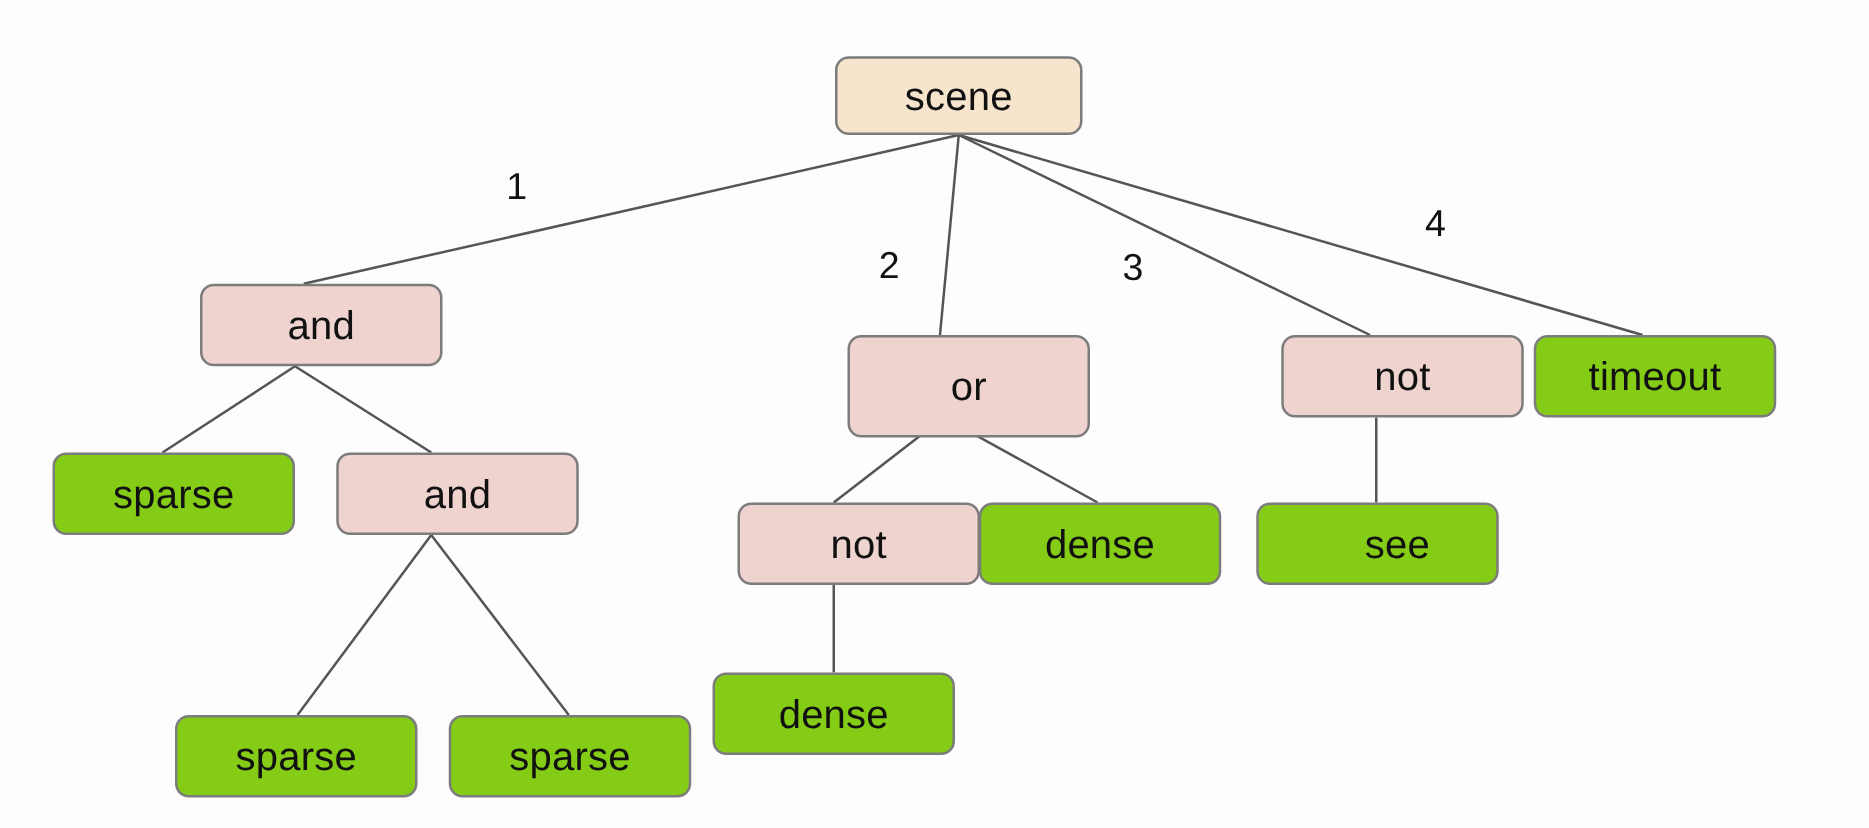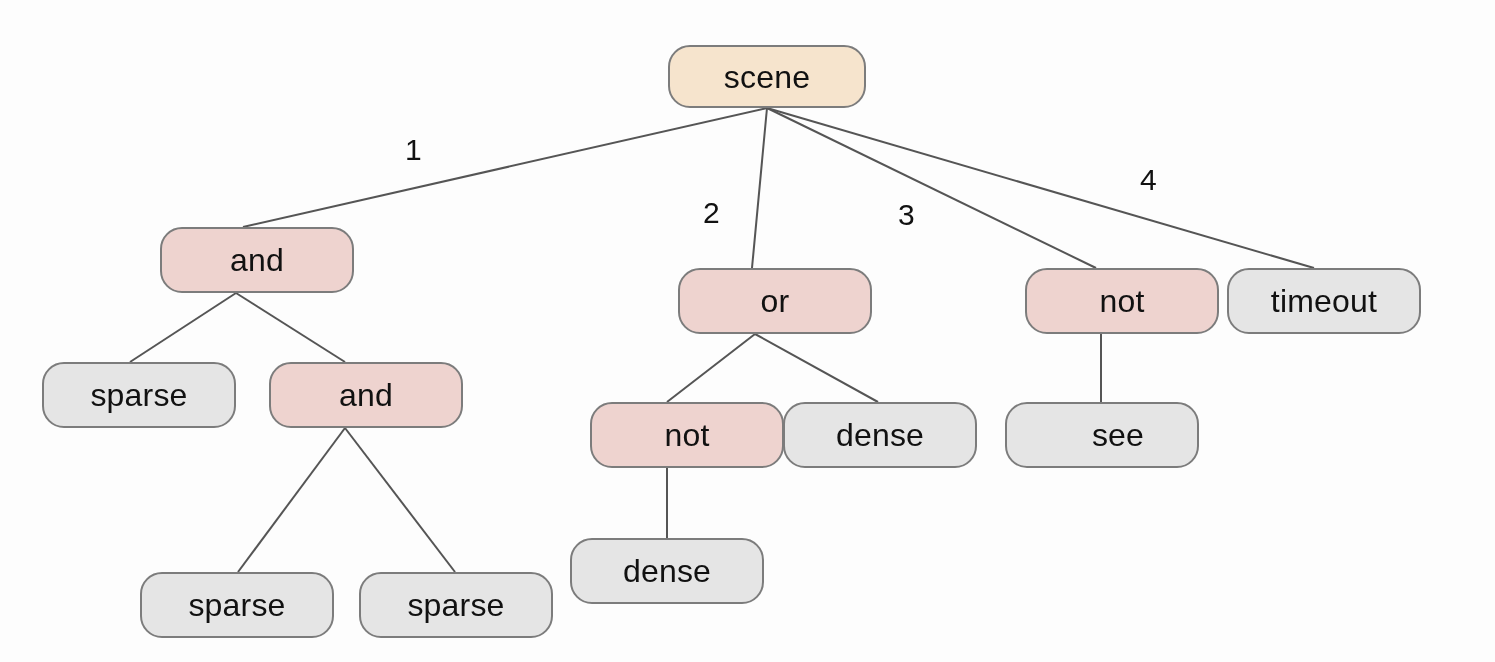--- a/index.html
+++ b/index.html
@@ -27,31 +27,31 @@
     width: 1495px;
     height: 662px;
   }
   .node {
     position: absolute;
     box-sizing: border-box;
     display: flex;
     align-items: center;
     justify-content: center;
     border: 2px solid #7c7c7c;
-    border-radius: 22px;
+    border-radius: 11px;
     font-size: 32px;
     line-height: 1;
     color: #111111;
     letter-spacing: 0.2px;
     white-space: nowrap;
     z-index: 2;
   }
   .node-root    { background: #f6e4cd; }
   .node-op      { background: #eed3cf; margin-left: 20px; }
-  .node-leaf    { background: #e5e5e5; }
+  .node-leaf    { background: #84cc16; }
   .edge-label {
     position: absolute;
     font-size: 30px;
     line-height: 1;
     color: #111111;
     z-index: 3;
     white-space: nowrap;
   }
 </style>
 </head>
@@ -74,21 +74,21 @@
       <line x1="1101" y1="334" x2="1101" y2="402" stroke="#555555" stroke-width="2"></line>
     </svg>
 
   <div id="node-layer">
       <div class="node node-root" style="left: 668px; top: 45px; width: 198px; height: 63px;">scene</div>
       <div class="node node-op" style="left: 140px; top: 227px; width: 194px; height: 66px;">and</div>
       <div class="node node-leaf" style="left: 42px; top: 362px; width: 194px; height: 66px;">sparse</div>
       <div class="node node-op" style="left: 249px; top: 362px; width: 194px; height: 66px;">and</div>
       <div class="node node-leaf" style="left: 140px; top: 572px; width: 194px; height: 66px;">sparse</div>
       <div class="node node-leaf" style="left: 359px; top: 572px; width: 194px; height: 66px;">sparse</div>
-      <div class="node node-op" style="left: 658px; top: 268px; width: 194px; height: 66px;">or</div>
+      <div class="node node-op" style="left: 658px; top: 268px; width: 194px; height: 82px;">or</div>
       <div class="node node-op" style="left: 570px; top: 402px; width: 194px; height: 66px;">not</div>
       <div class="node node-leaf" style="left: 783px; top: 402px; width: 194px; height: 66px;">dense</div>
       <div class="node node-leaf" style="left: 570px; top: 538px; width: 194px; height: 66px;">dense</div>
       <div class="node node-op" style="left: 1005px; top: 268px; width: 194px; height: 66px;">not</div>
       <div class="node node-leaf" style="left: 1005px; top: 402px; width: 194px; height: 66px; padding-left: 32px;">see</div>
       <div class="node node-leaf" style="left: 1227px; top: 268px; width: 194px; height: 66px;">timeout</div>
     </div>
   <div id="label-layer">
       <div class="edge-label" style="left: 405px; top: 135px;">1</div>
       <div class="edge-label" style="left: 703px; top: 198px;">2</div>

